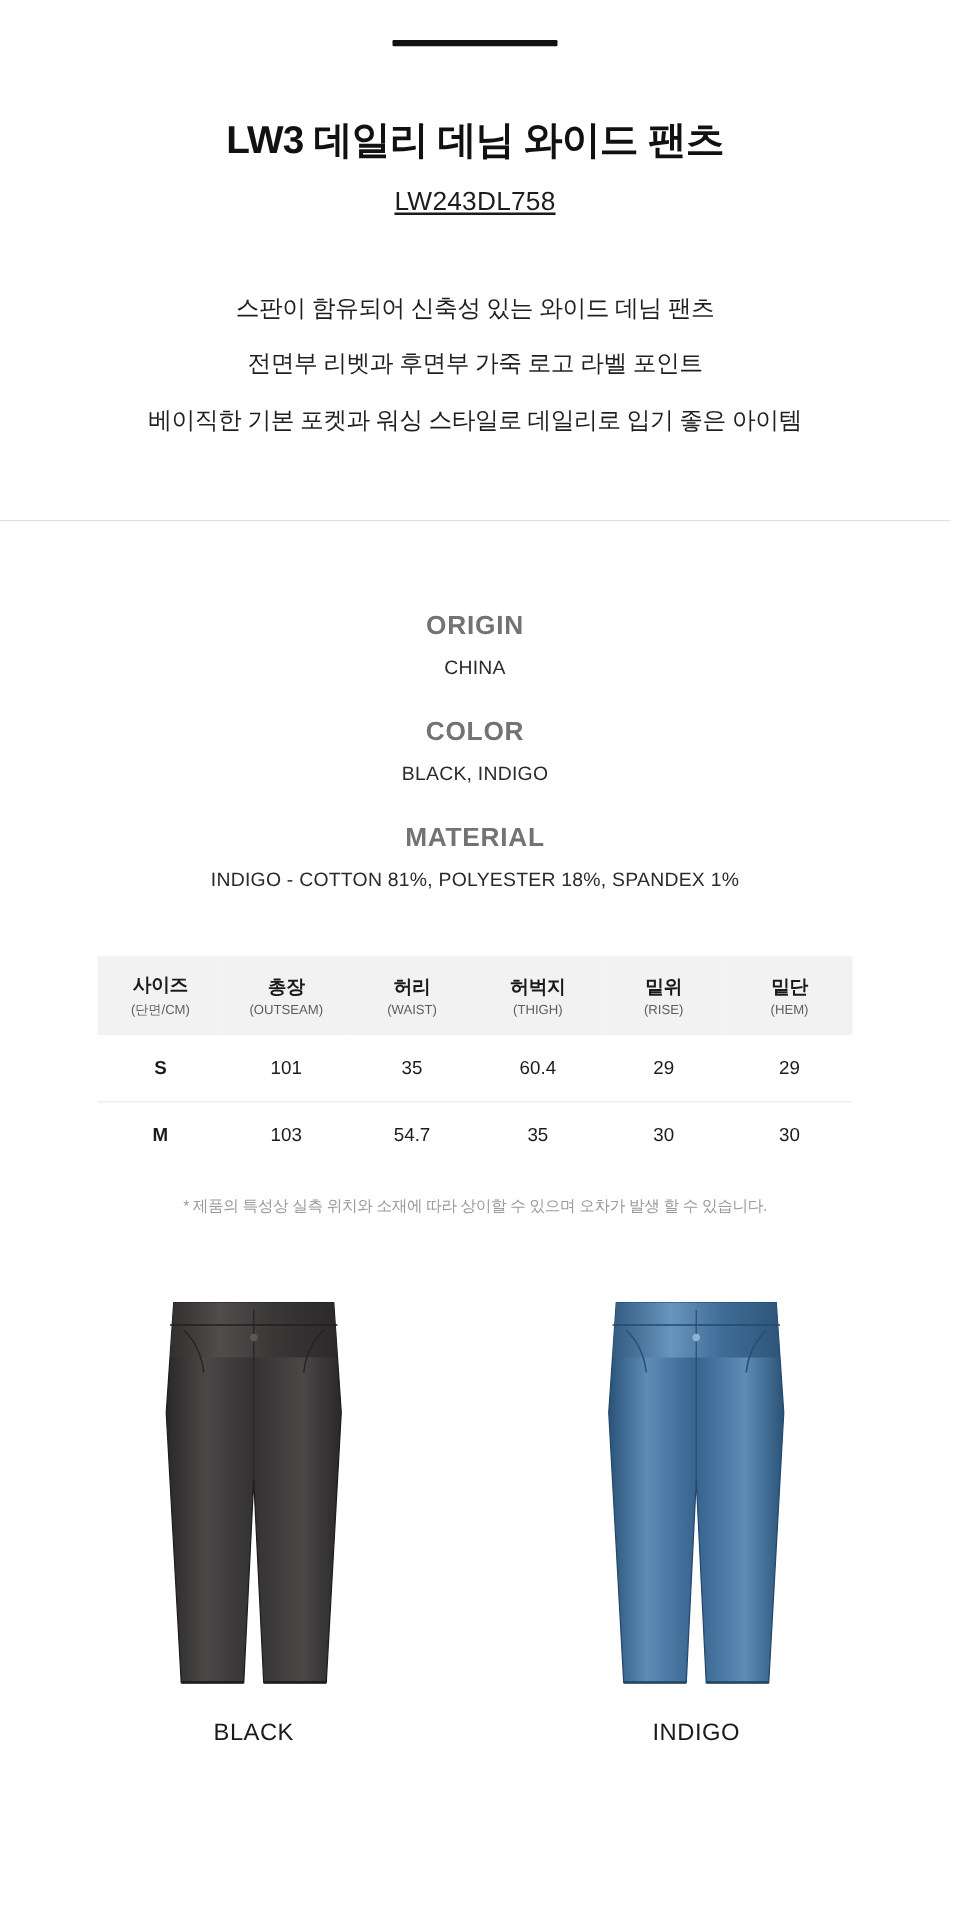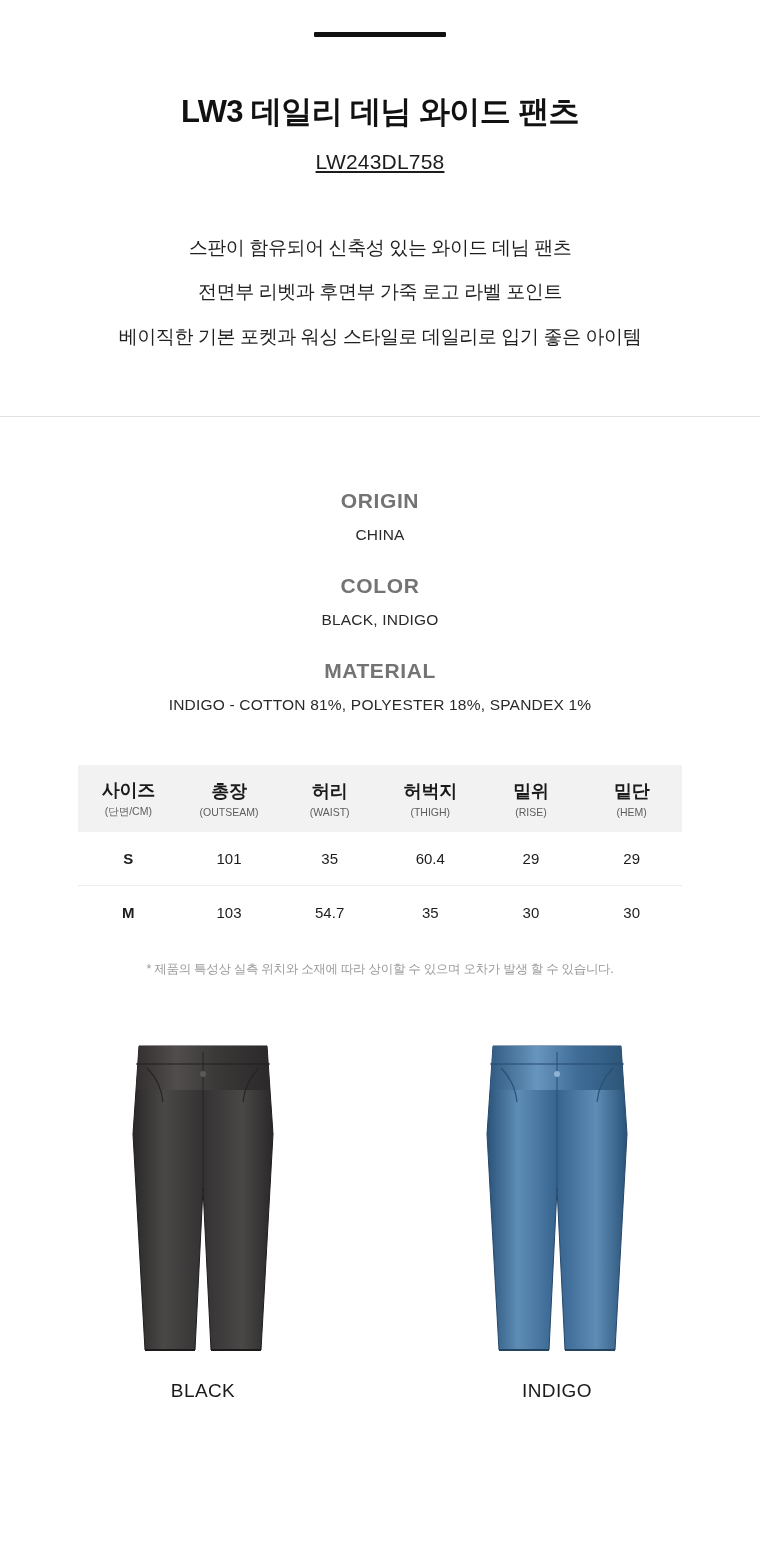--- a/index.html
+++ b/index.html
@@ -113,21 +113,21 @@
   }
   table.size-table th {
     padding: 14px 0 13px 0;
     font-weight: bold;
     color: #1a1a1a;
     text-align: center;
     vertical-align: middle;
   }
   .th-main {
     display: block;
-    font-size: 18px;
+    font-size: 15px;
     letter-spacing: -0.3px;
     line-height: 1.3;
   }
   .th-sub {
     display: block;
     font-size: 10.5px;
     font-weight: normal;
     color: #5d5d5d;
     letter-spacing: 0px;
     margin-top: 3px;

